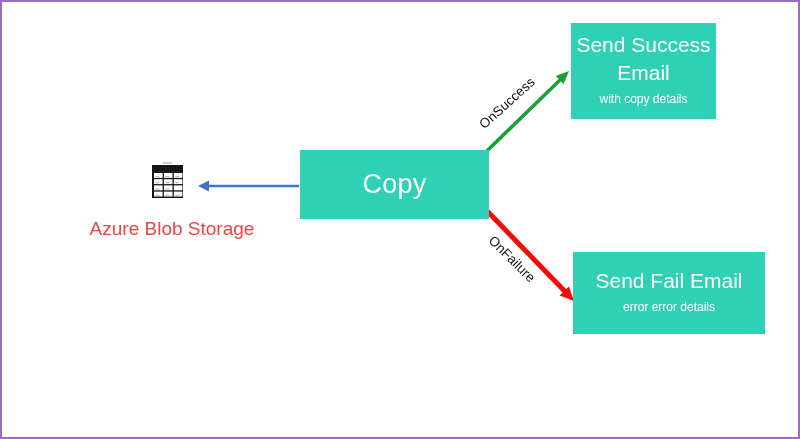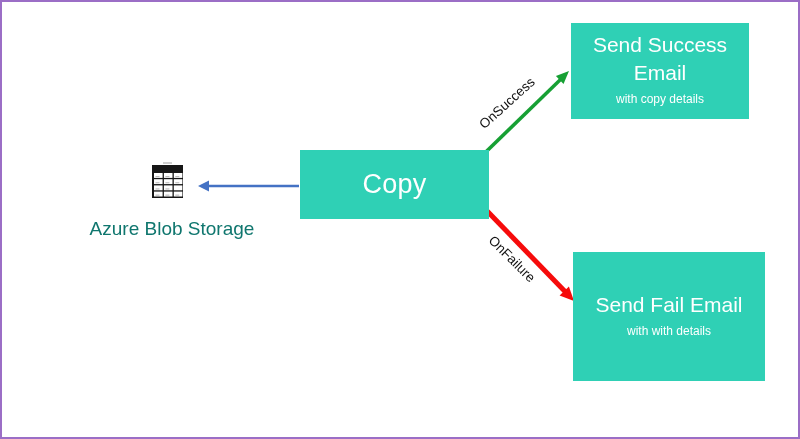--- a/index.html
+++ b/index.html
@@ -33,26 +33,26 @@
 
   .copy-node {
     left: 298px; top: 148px;
     width: 189px; height: 69px;
     font-size: 27px;
     letter-spacing: 0.3px;
   }
 
   .success-node {
     left: 569px; top: 21px;
-    width: 178px; height: 96px; align-items: center;
+    width: 145px; height: 96px; align-items: center;
   }
 
   .fail-node {
     left: 571px; top: 250px;
-    width: 192px; height: 129px;
+    width: 192px; height: 82px;
   }
 
   .node .title-line {
     font-size: 21px;
     line-height: 28px;
     white-space: nowrap;
   }
 
   .node .subtitle-line {
     font-size: 12px;
@@ -136,33 +136,33 @@
         <rect x="15.4" y="21.2" width="4" height="1.1" style="fill: rgb(168, 168, 168);"></rect>
         <rect x="25.3" y="21.2" width="4" height="1.1" style="fill: rgb(168, 168, 168);"></rect>
         <rect x="5.5" y="27.4" width="4" height="1.1" style="fill: rgb(168, 168, 168);"></rect>
         <rect x="15.4" y="27.4" width="4" height="1.1" style="fill: rgb(168, 168, 168);"></rect>
         <rect x="5.5" y="33.6" width="4" height="1.1" style="fill: rgb(168, 168, 168);"></rect>
         <rect x="15.4" y="33.6" width="4" height="1.1" style="fill: rgb(168, 168, 168);"></rect>
         <rect x="25.3" y="33.6" width="4" height="1.1" style="fill: rgb(168, 168, 168);"></rect>
       </g>
     </svg>
   </div>
-  <div class="source-label" style="color: #0f766e;">Azure Blob Storage</div>
+  <div class="source-label" style="color: #ef4444;">Azure Blob Storage</div>
 
   <div class="node copy-node" style="background-color: rgb(47, 208, 181); color: rgb(255, 255, 255);">
     <span>Copy</span>
   </div>
 
   <div class="edge-label success" style="color: rgb(17, 17, 17);">OnSuccess</div>
   <div class="edge-label failure" style="color: rgb(17, 17, 17);">OnFailure</div>
 
   <div class="node success-node" style="background-color: rgb(47, 208, 181); color: rgb(255, 255, 255);">
     <span class="title-line">Send Success</span>
     <span class="title-line">Email</span>
     <span class="subtitle-line">with copy details</span>
   </div>
 
   <div class="node fail-node" style="background-color: rgb(47, 208, 181); color: rgb(255, 255, 255);">
     <span class="title-line">Send Fail Email</span>
-    <span class="subtitle-line">with with details</span>
+    <span class="subtitle-line">error error details</span>
   </div>
 
 </div>
 
 </body></html>

